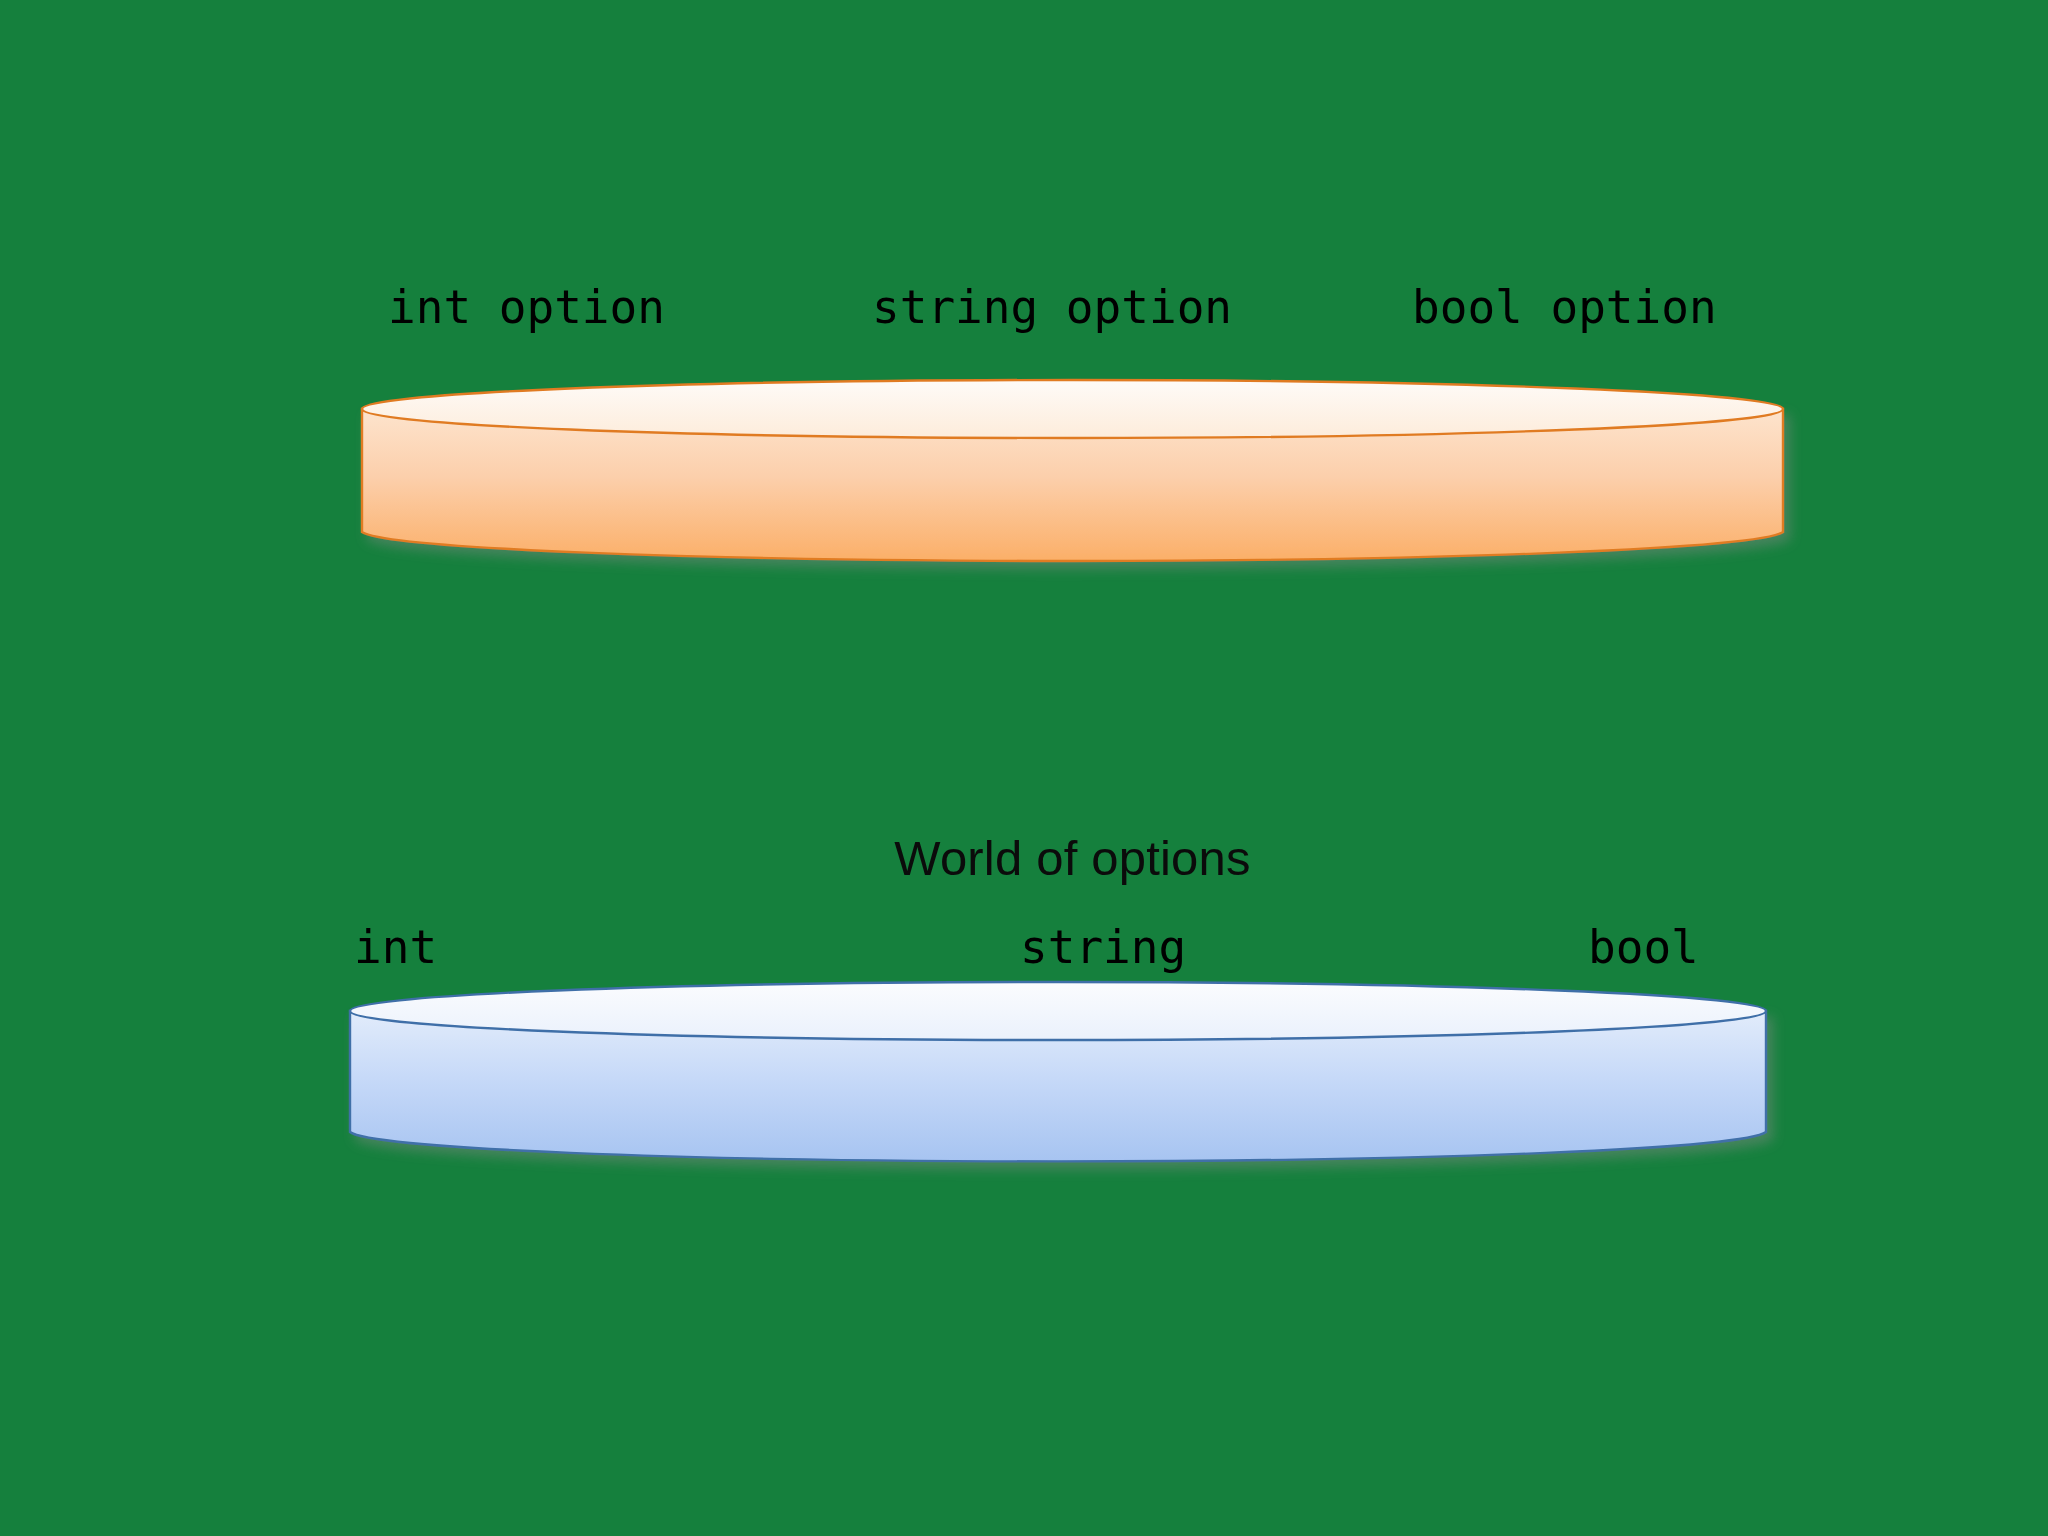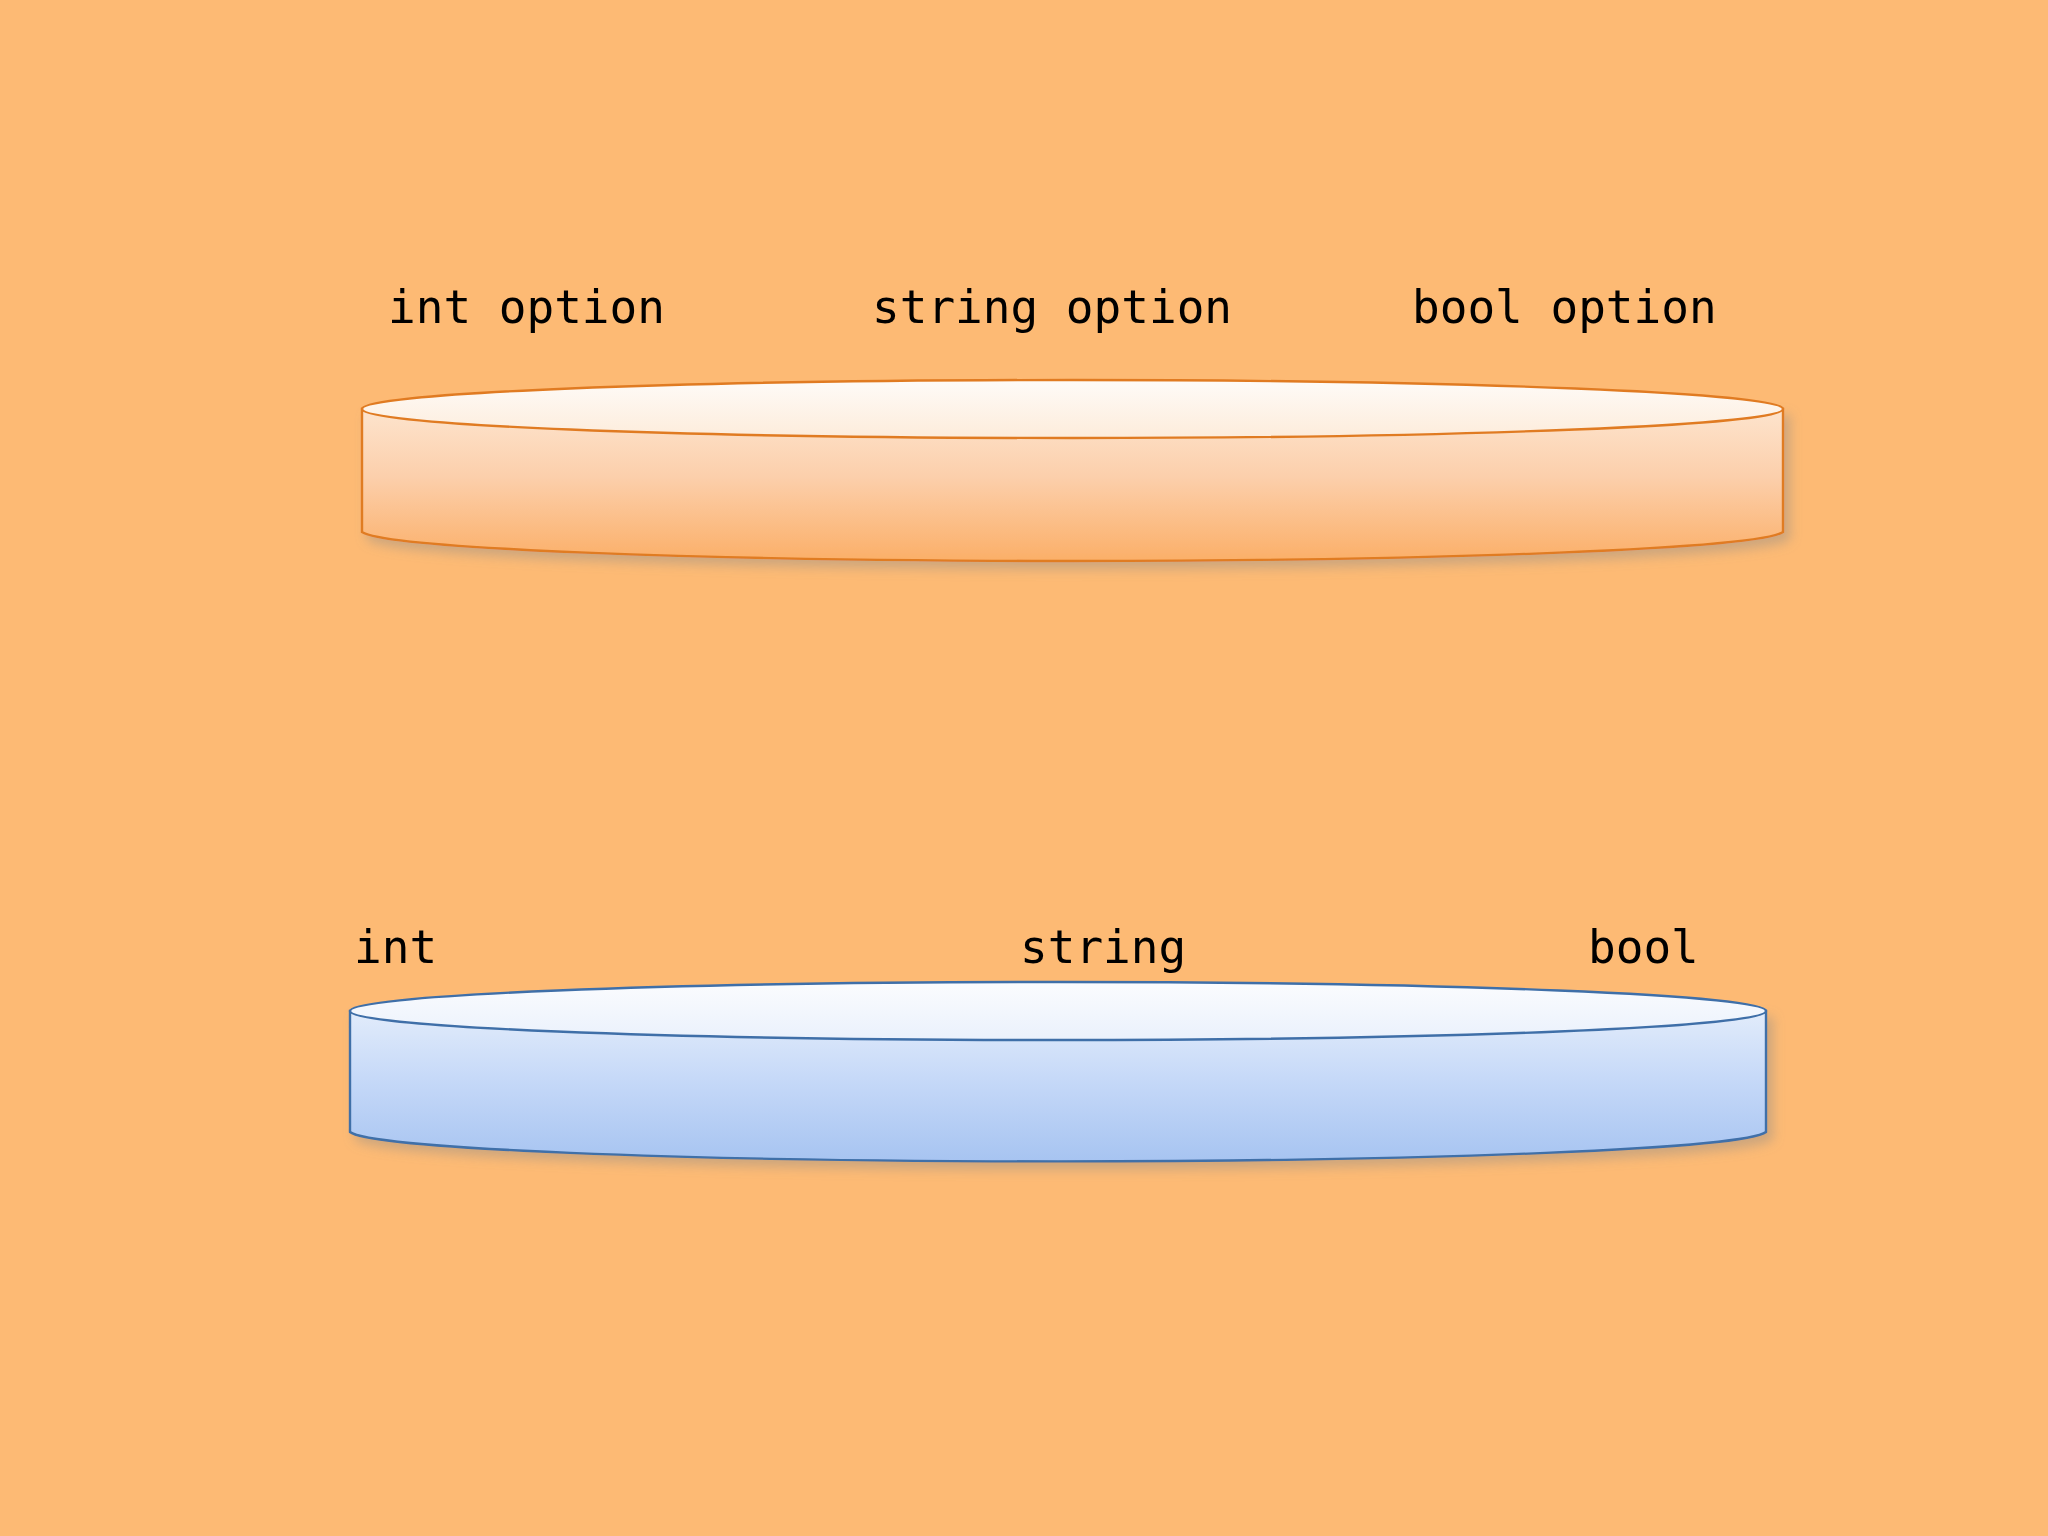--- a/index.html
+++ b/index.html
@@ -11,21 +11,21 @@
     width: 2048px;
     height: 1536px;
     overflow: hidden;
     font-family: "Liberation Sans", sans-serif;
     position: relative;
   }
 
   .slide {
     position: absolute;
     inset: 0;
-    background: #fdba74;
+    background: #15803d;
   }
 
   
   .world-group {
     position: absolute;
     left: 0;
     width: 2048px;
   }
 
   
@@ -110,20 +110,21 @@
         </defs>
 
         <g filter="url(#ogShadow)">
           <path d="M 2,31 L 2,154
                    A 712,31 0 0 0 1423,154
                    L 1423,31 Z" fill="url(#ogBody)" stroke="#e07b22" stroke-width="2.4"></path>
         </g>
 
         <ellipse cx="712.5" cy="31" rx="710.5" ry="29" fill="url(#ogTop)" stroke="#e07b22" stroke-width="2.4"></ellipse>
       </svg>
+      <div class="cyl-caption">World of options</div>
     </div>
   </div>
 
   <div class="world-group" id="group-values">
 
     <div class="type-labels">
       <div class="type-label" style="left:354px;">int</div>
       <div class="type-label" style="left:1020px;">string</div>
       <div class="type-label" style="left:1588px;">bool</div>
     </div>

